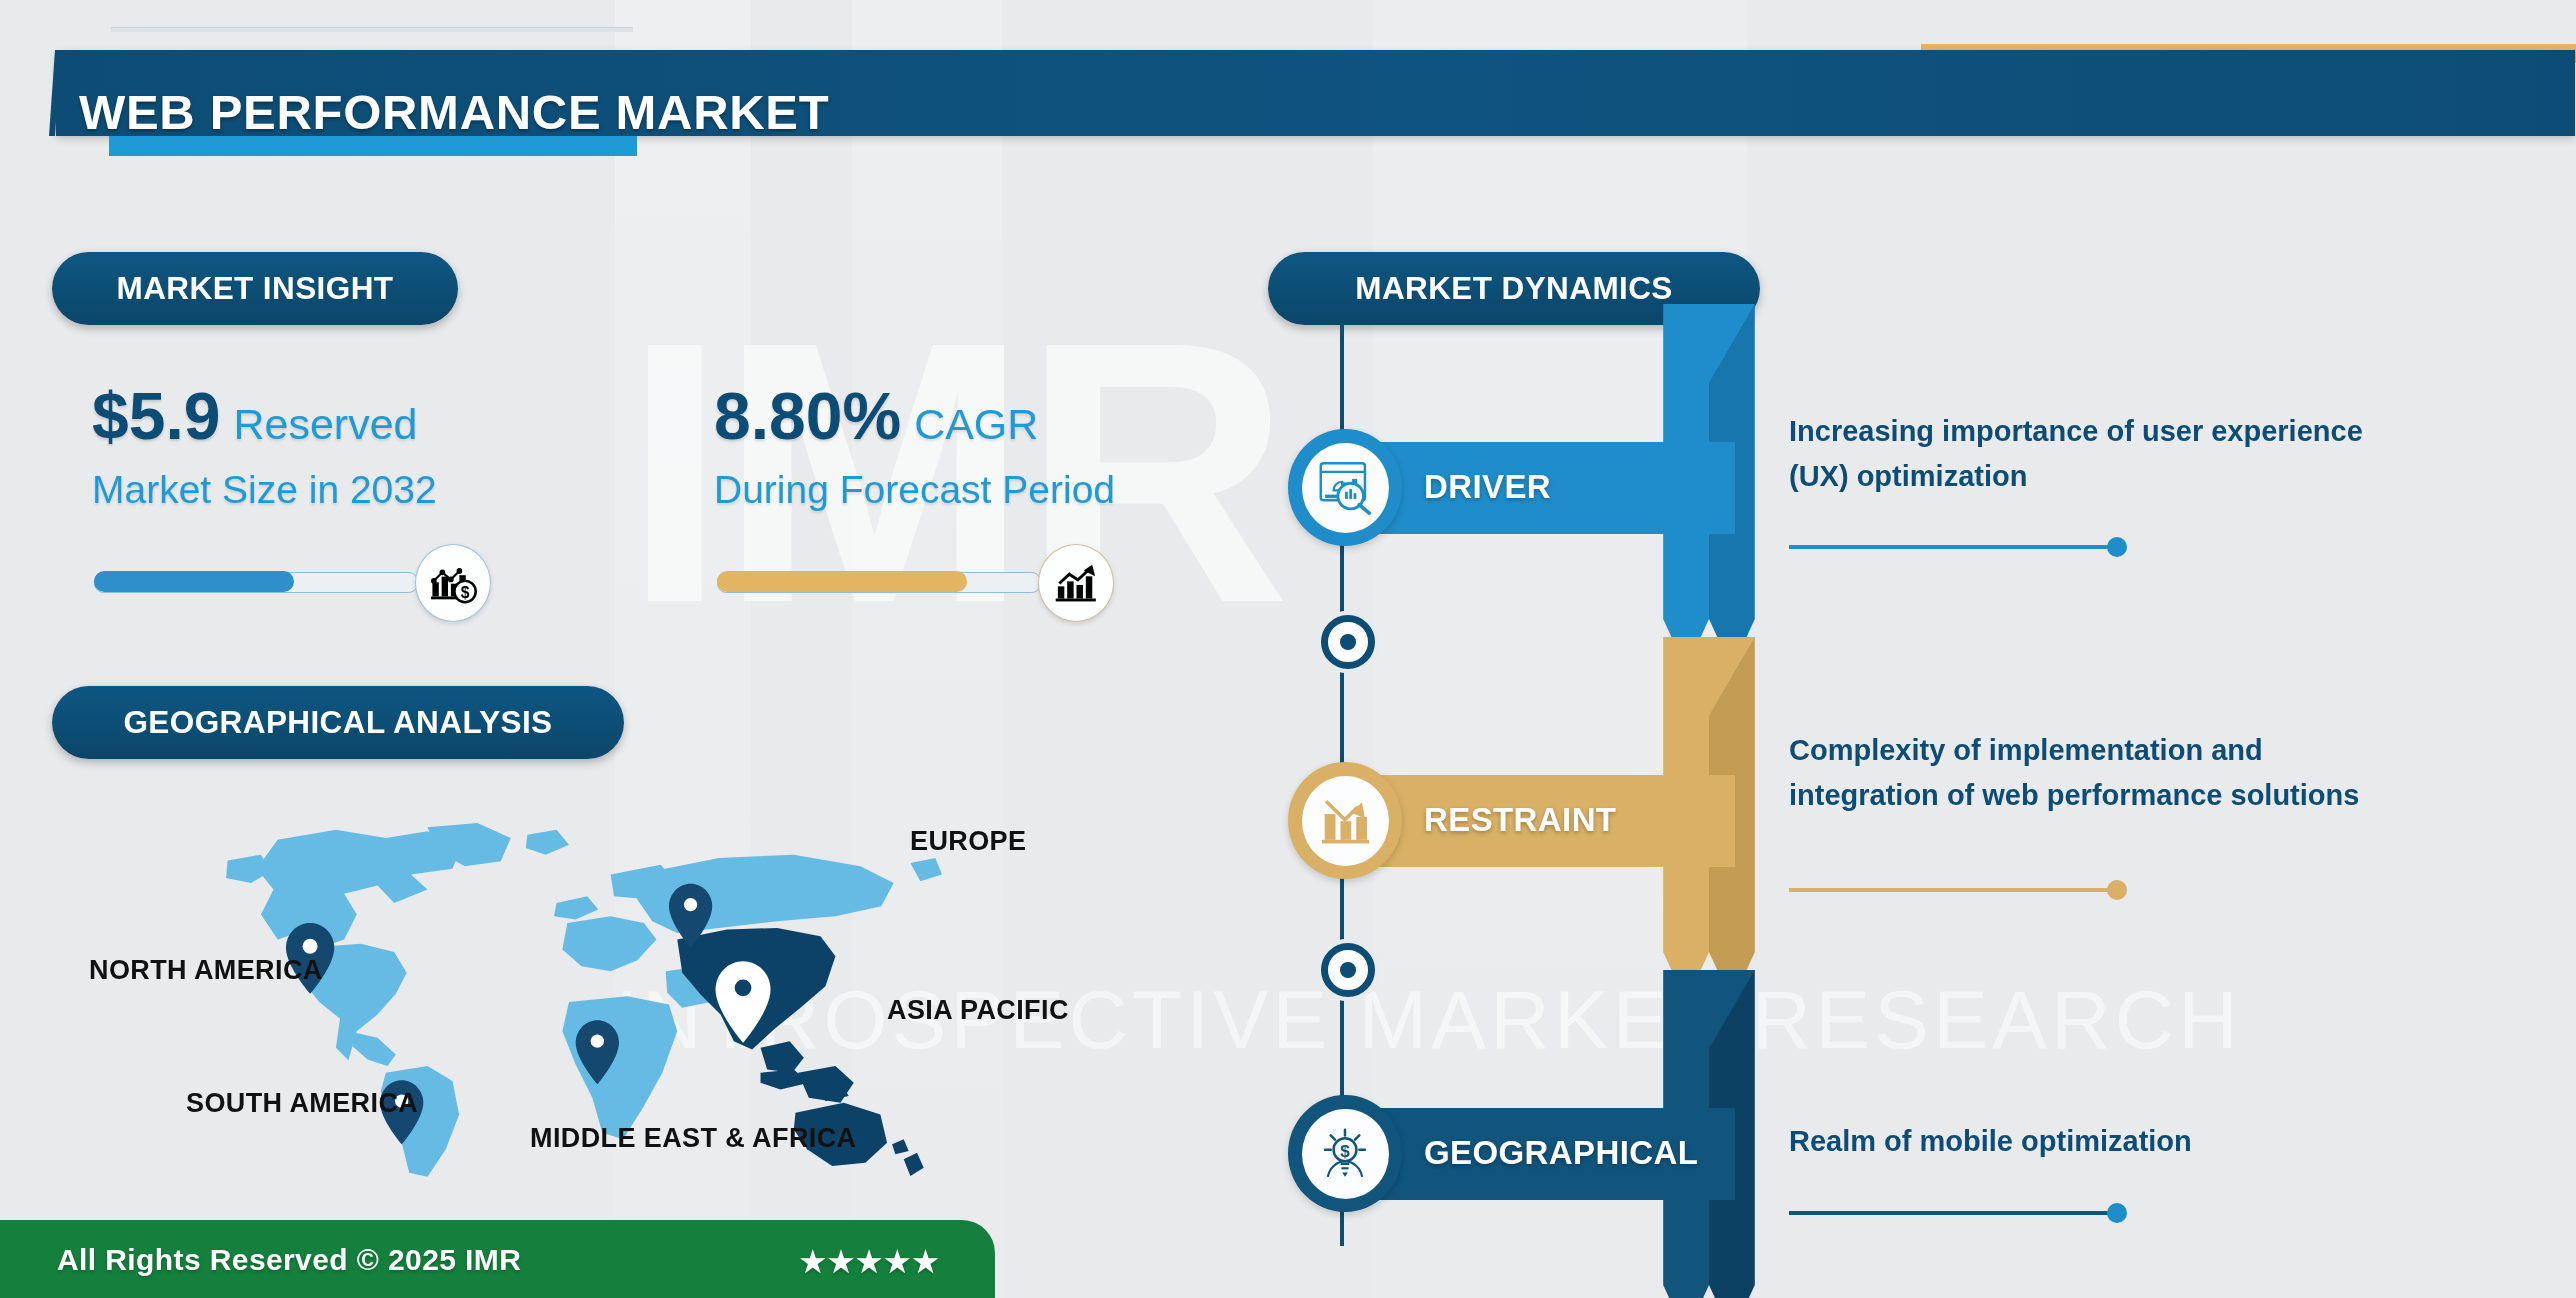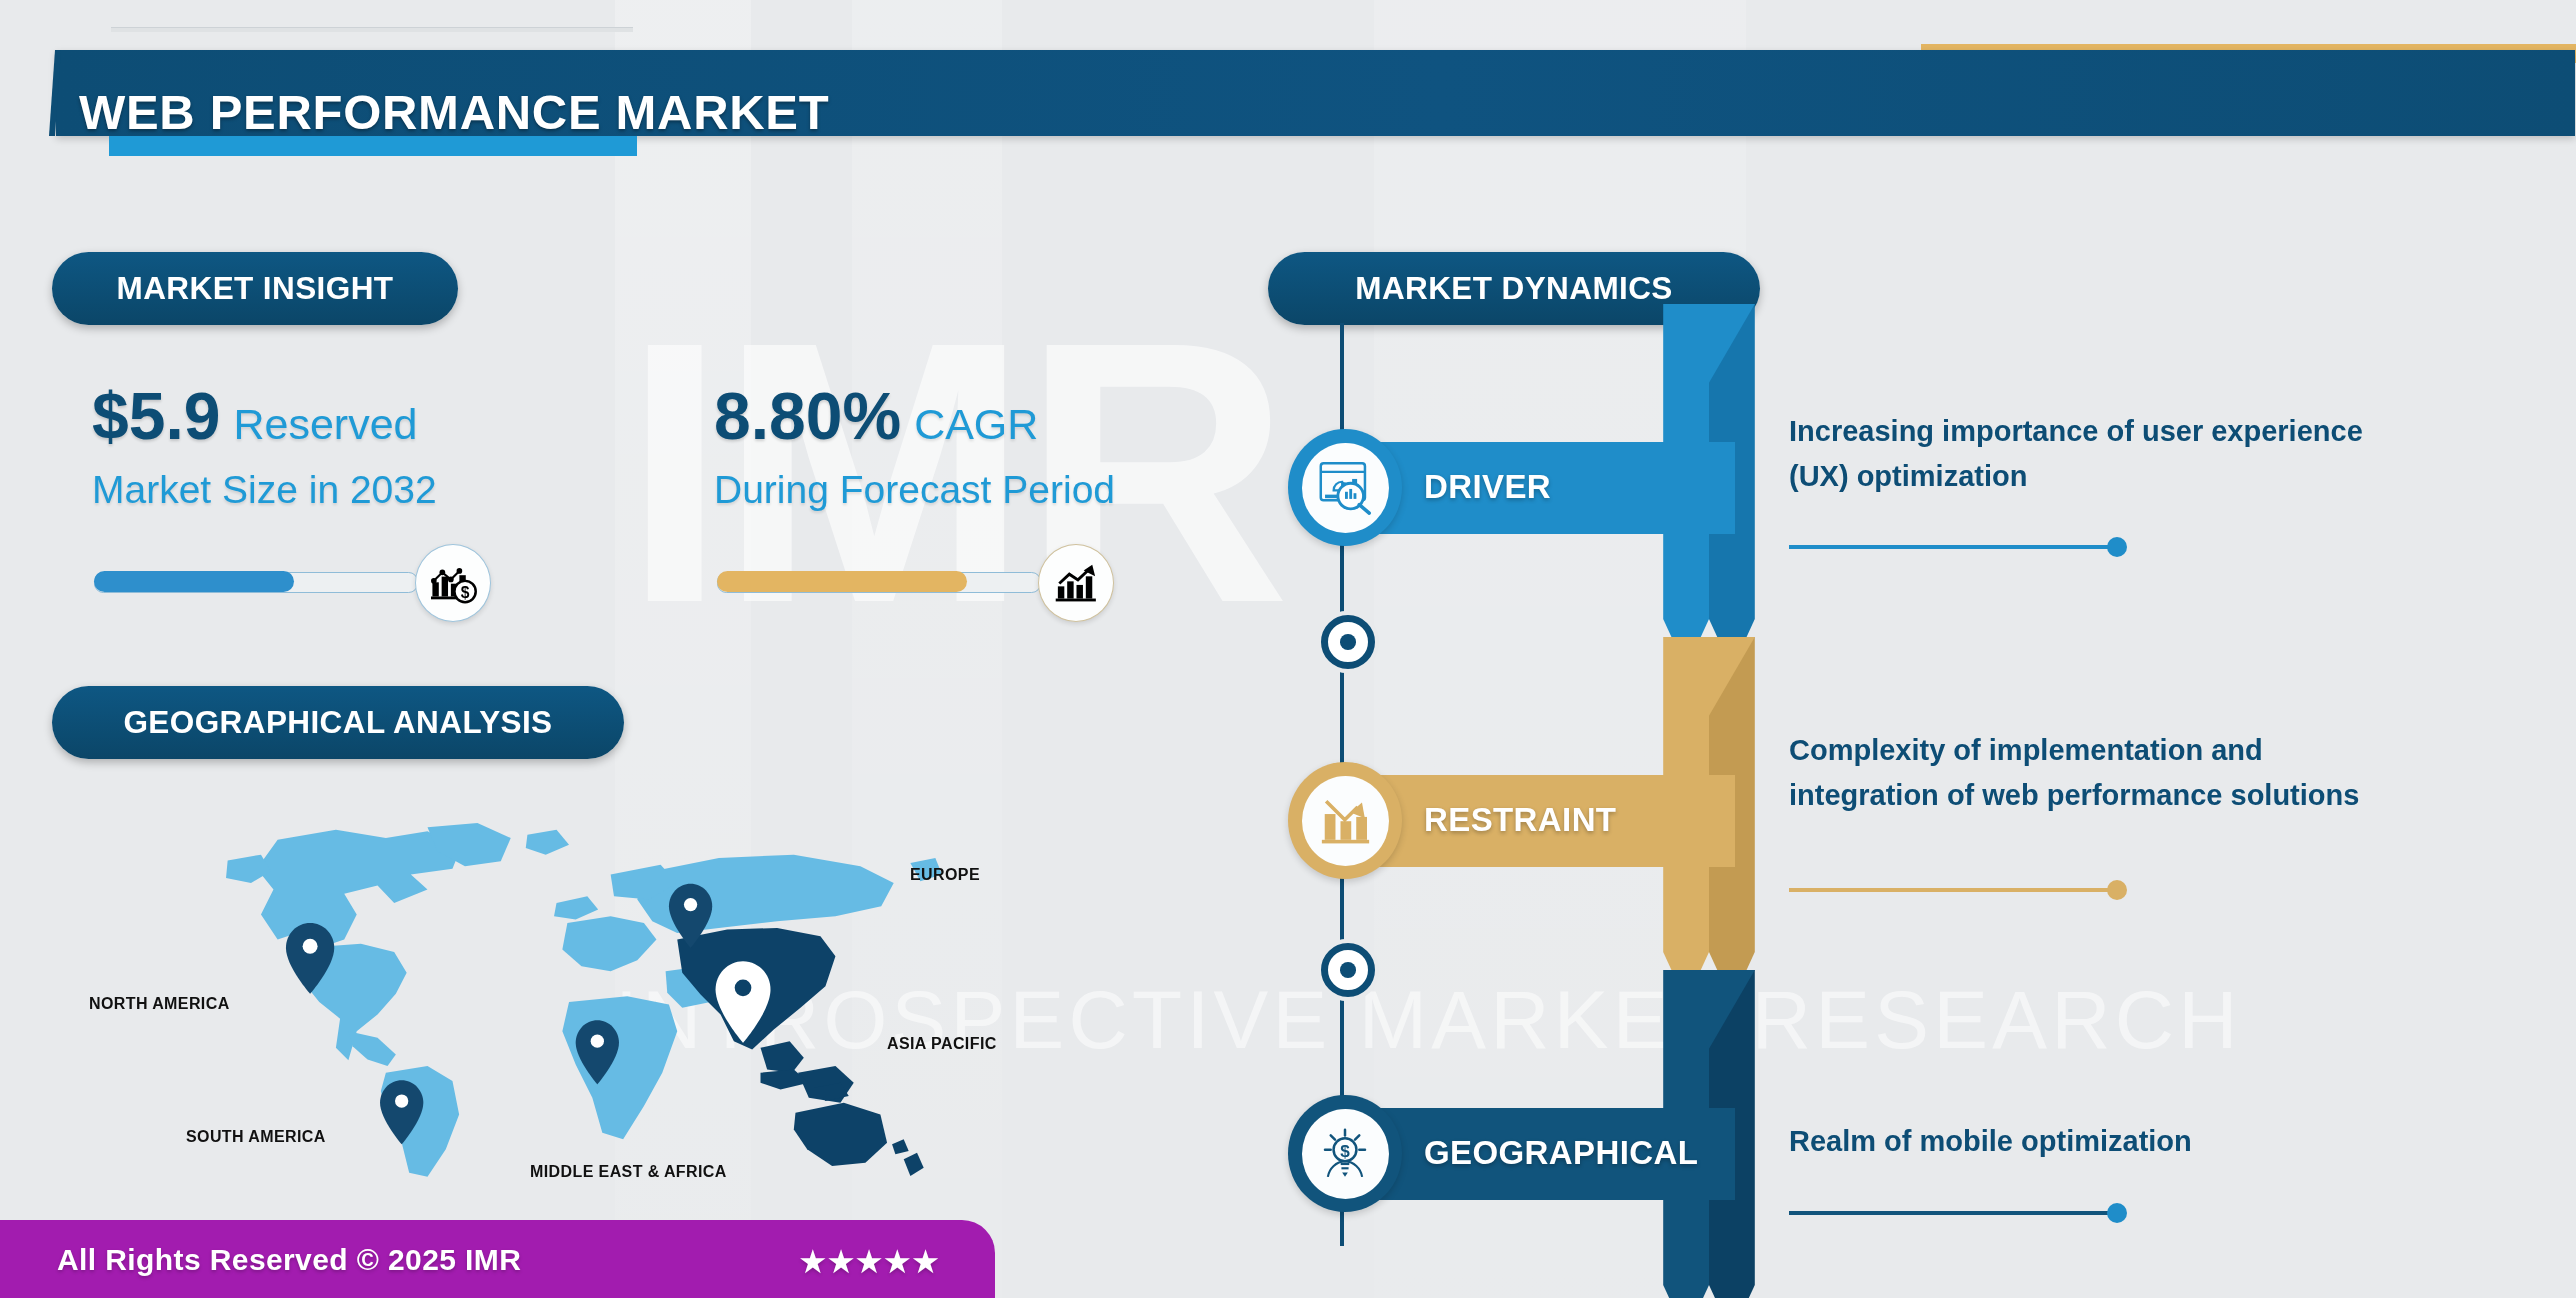--- a/index.html
+++ b/index.html
@@ -108,22 +108,22 @@
     display:flex;align-items:center;justify-content:center;
     box-shadow:0 2.1px 5.7px rgba(0,0,0,.12);
   }
   #icon-size{left:415px;top:544px;width:74px;height:76px;}
   #icon-cagr{left:1038px;top:544px;width:74px;height:76px;
              border-color:#cfc19d;}
 
   
   .map-wrap{position:absolute;left:172px;top:823px;width:844px;height:358px;}
   .map-label{
-    position:absolute;font-size:16px;font-weight:bold;color:#111;
-    white-space:nowrap;letter-spacing:0.4px;margin-top:40px;
+    position:absolute;font-size:27px;font-weight:bold;color:#111;
+    white-space:nowrap;letter-spacing:0.4px;
   }
   #lbl-na{left:89px;top:955px;}
   #lbl-sa{left:186px;top:1088px;}
   #lbl-eu{left:910px;top:826px;}
   #lbl-ap{left:887px;top:995px;}
   #lbl-mea{left:530px;top:1123px;}
 
   
   .tl-line{
     position:absolute;left:1340px;top:323px;width:3.6px;height:923px;
@@ -174,21 +174,21 @@
     font-size:29px;font-weight:bold;color:#0d4d75;line-height:1.55;
   }
   .dyn-rule{position:absolute;left:501px;height:3.6px;}
   .dyn-rule .dot{
     position:absolute;right:-10px;top:-7.9px;width:20px;height:20px;border-radius:50%;
   }
 
   
   .footer{
     position:absolute;left:0;bottom:0;width:995px;height:79px;
-    background:#a21caf;border-top-right-radius:33px;
+    background:#15803d;border-top-right-radius:33px;
   }
   .footer-text{
     position:absolute;left:57px;top:23px;
     font-size:30px;font-weight:600;color:#fff;letter-spacing:0.4px;
     text-shadow:0 2.1px 3.6px rgba(0,0,0,.22);white-space:nowrap;
   }
   .footer-stars{
     position:absolute;left:798px;top:21.5px;
     font-size:33px;color:#fff;letter-spacing:-1.4px;
     text-shadow:0 2.1px 3.6px rgba(0,0,0,.22);

